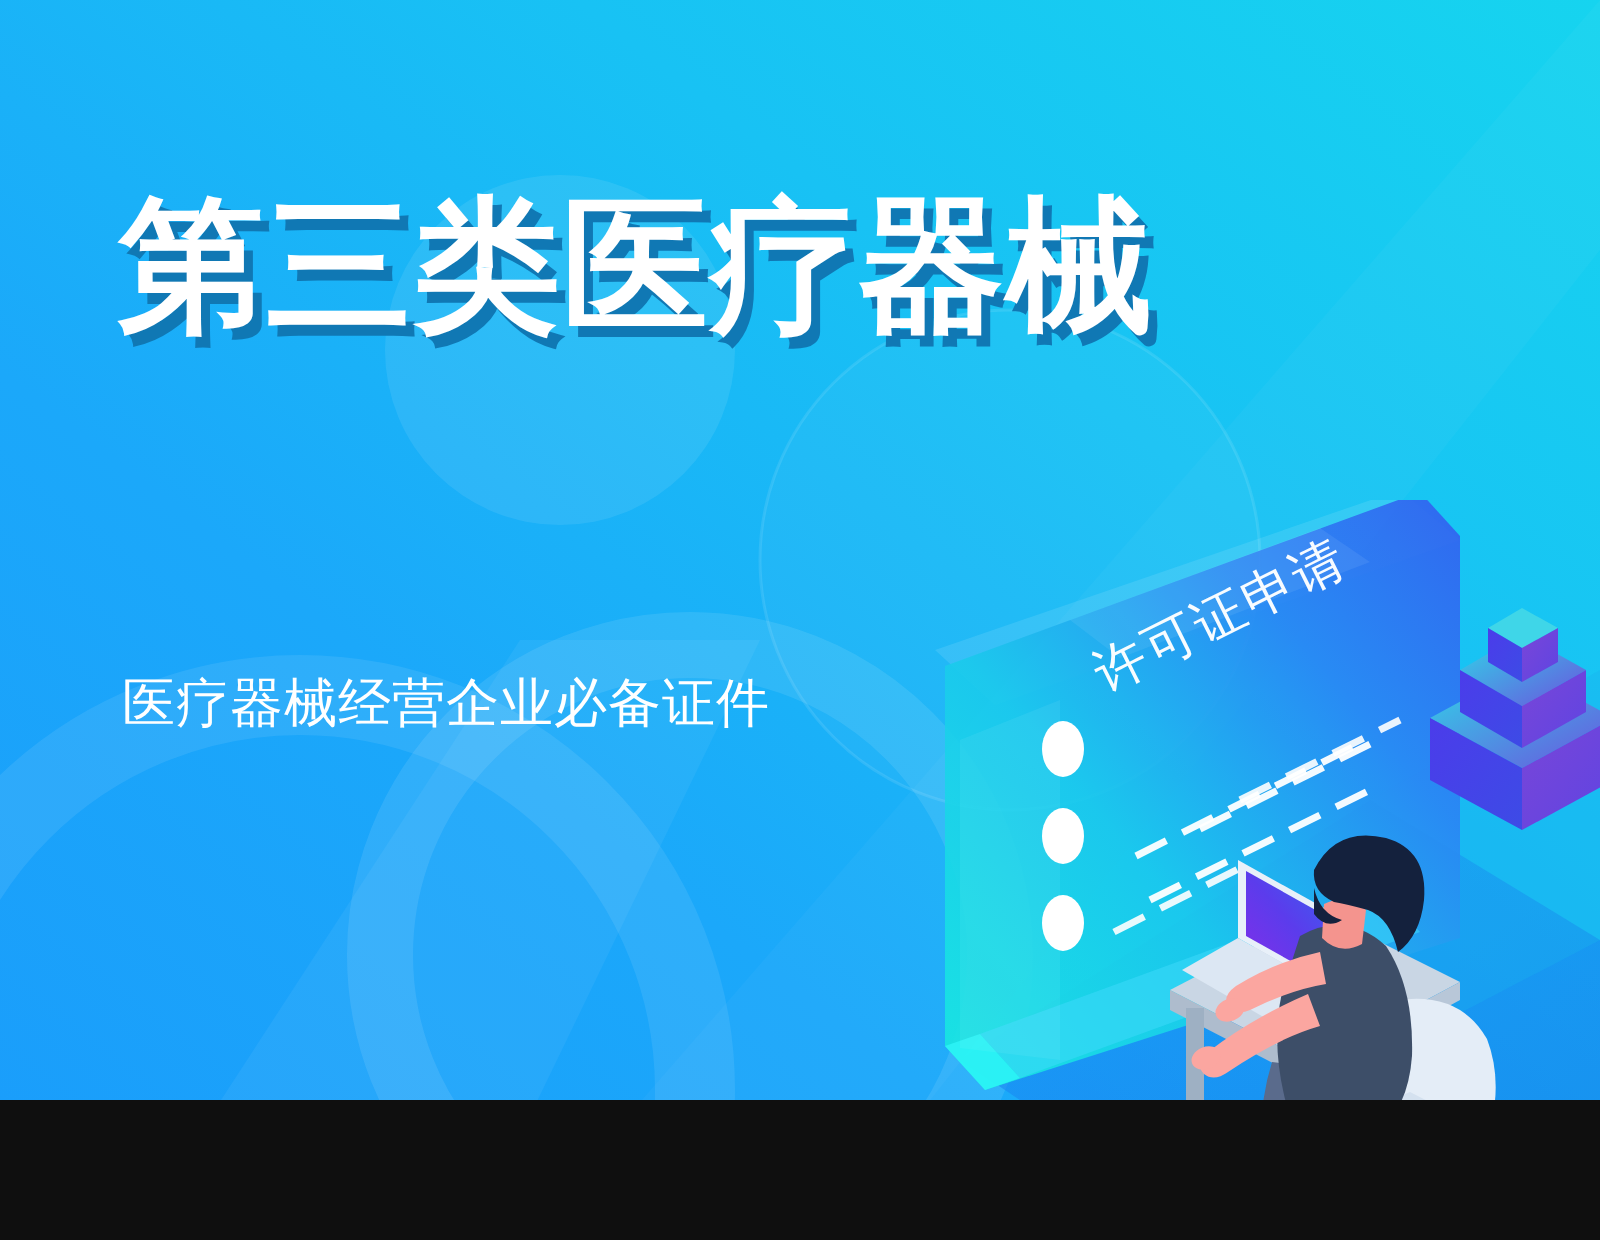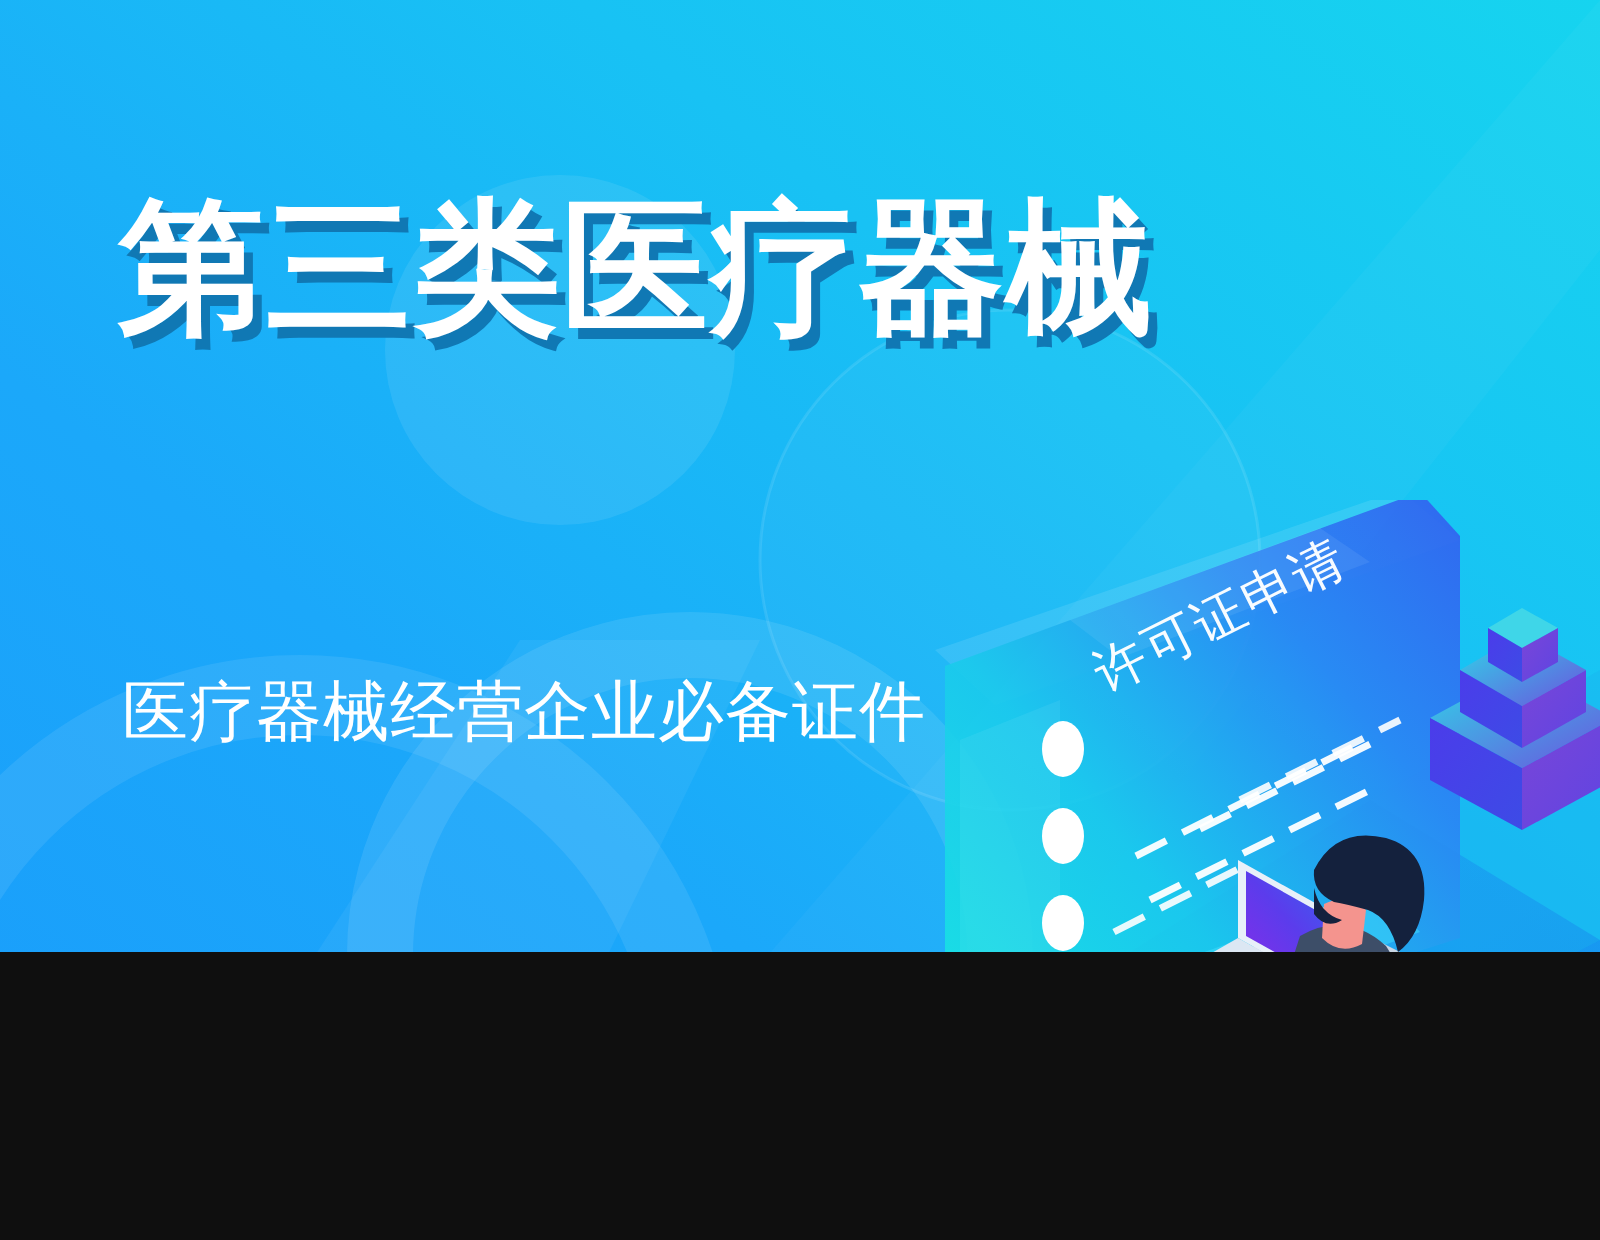--- a/index.html
+++ b/index.html
@@ -1,21 +1,21 @@
 <!DOCTYPE html>
 <html><head>
 <meta charset="utf-8">
 <style>
   html,body{margin:0;padding:0;background:#0f0f0f;}
   *{box-sizing:border-box;}
   .stage{
     position:relative;
-    width:1600px;height:952px;
+    width:1600px;height:1100px;
     overflow:hidden;
-    font-family:Liberation Sans, sans-serif;
+    font-family:Liberation Serif, serif;
     background:linear-gradient(118deg,#1A9CFB 0%,#1BA6FA 30%,#18BCF5 62%,#16D2F0 100%);
   }
 
   
   .bg-deco{position:absolute;inset:0;overflow:hidden;pointer-events:none;}
   .bg-deco svg{position:absolute;inset:0;width:1600px;height:1240px;display:block;}
 
   
   .headline{
     position:absolute;
@@ -31,21 +31,21 @@
     letter-spacing:2px;
     white-space:nowrap;
     text-shadow:9px 11px 0 #1078B4;
   }
   .subtitle{
     position:absolute;
     left:122px;
     top:672px;
     z-index:6;
     color:#ffffff;
-    font-size:66px;
+    font-size:53px;
     font-weight:normal;
     letter-spacing:1px;
     line-height:1.2;
     white-space:nowrap;
   }
 
   
   .illus{
     position:absolute;
     left:900px;top:500px;

